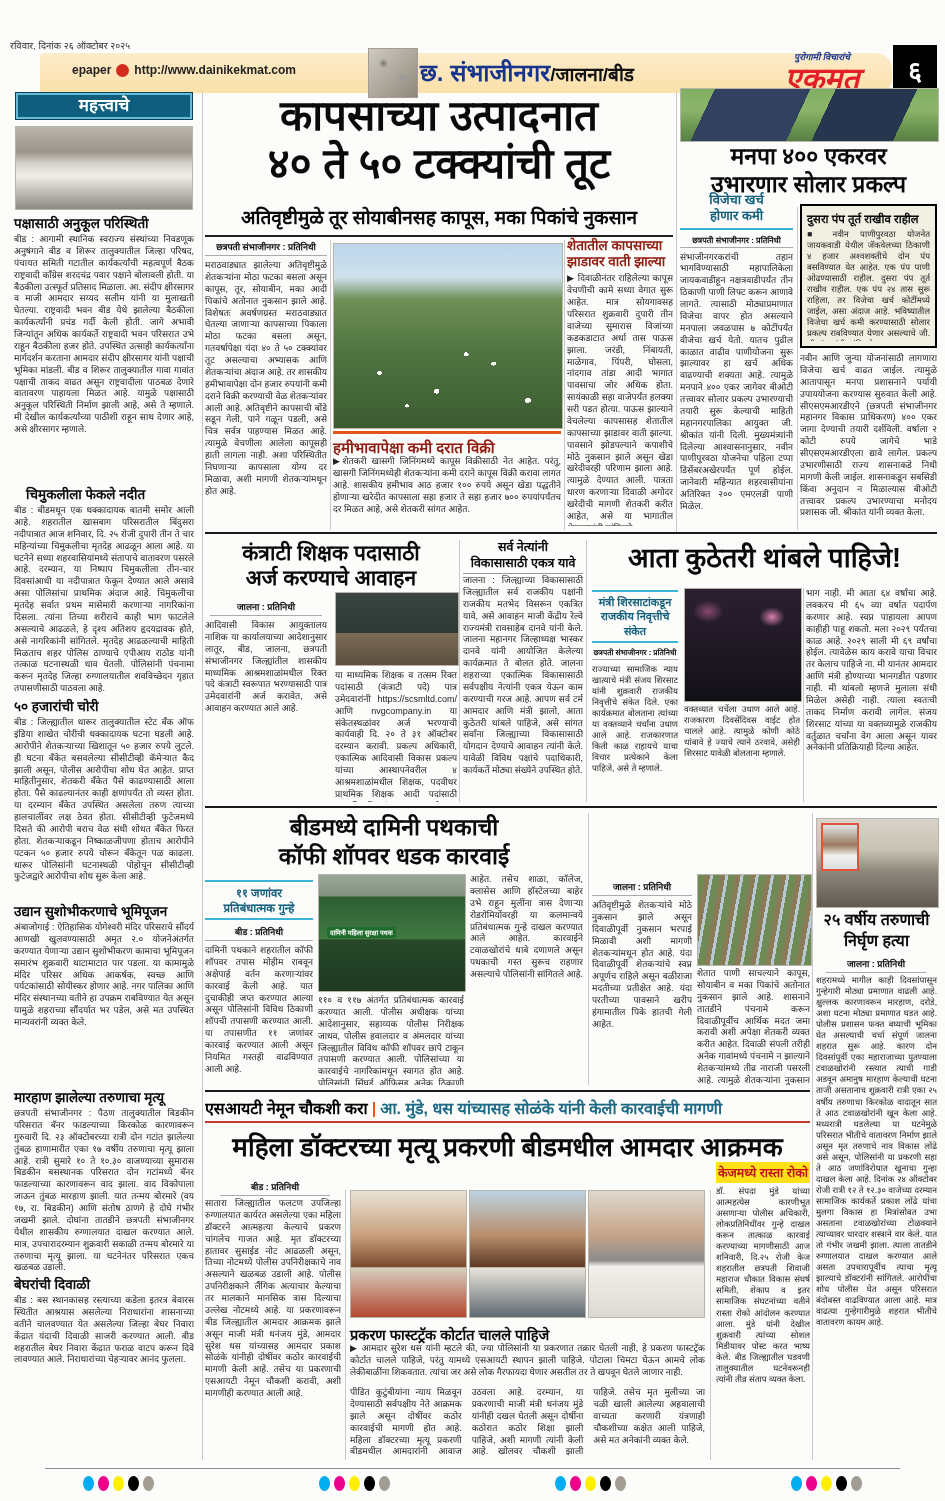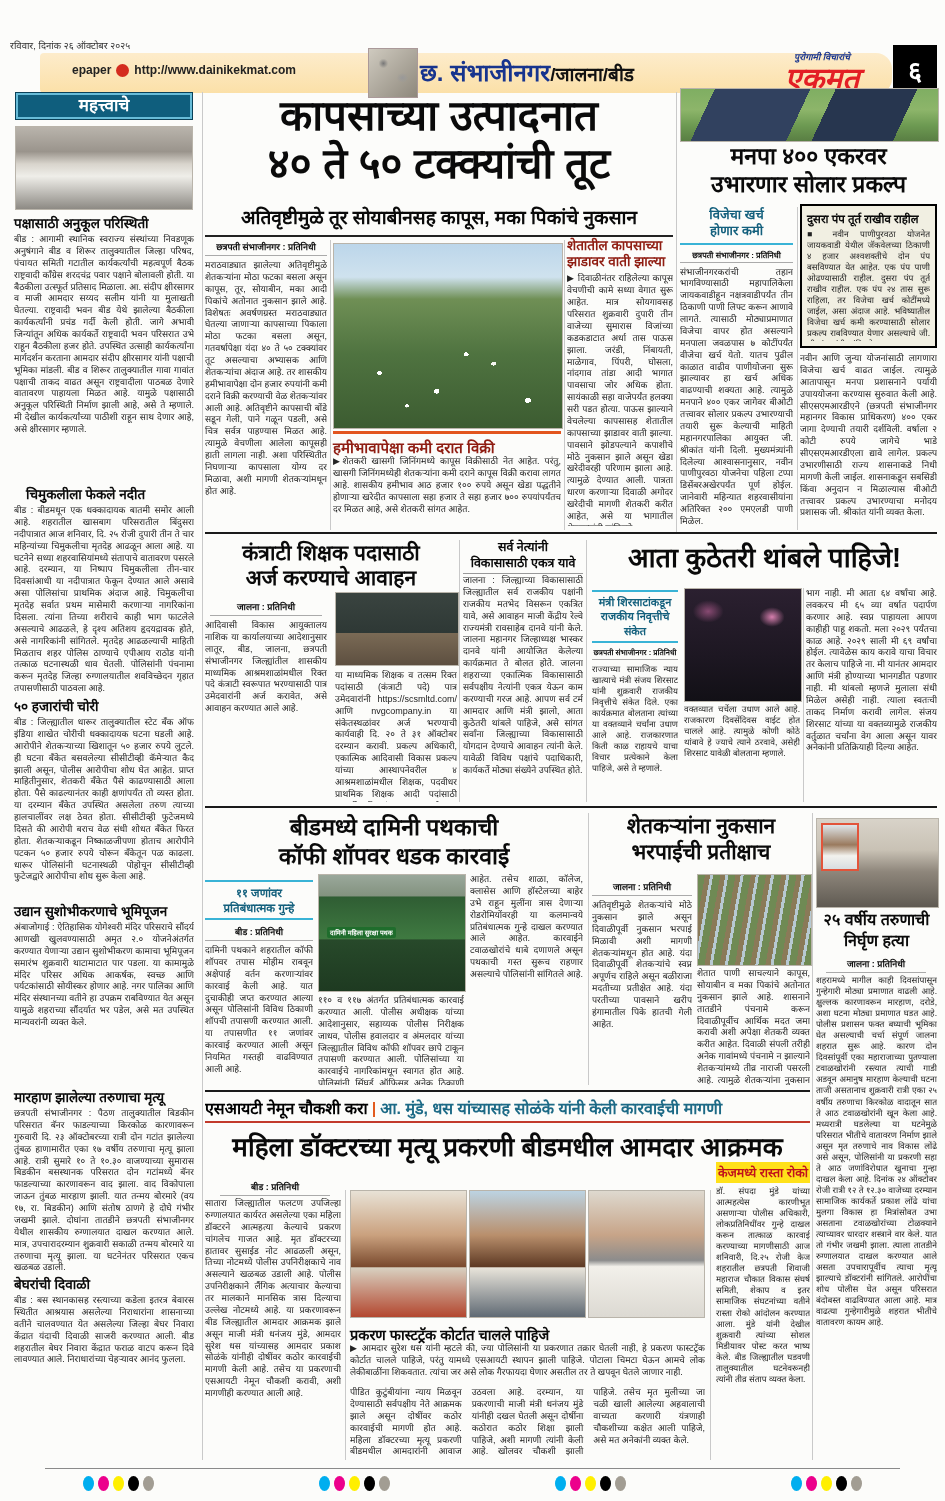--- a/index.html
+++ b/index.html
@@ -130,21 +130,21 @@
   <div class="abs rule-gray" style="left:330px;top:240px;width:1px;height:290px;"></div>
   <div class="abs rule-gray" style="left:564px;top:240px;width:1px;height:290px;"></div>
   <div class="abs rule-gray" style="left:676px;top:92px;width:1px;height:440px;"></div>
   <div class="abs rule-gray" style="left:202px;top:92px;width:1px;height:1368px;"></div>
 
   <div class="abs photo ph-solar" style="left:680px;top:88px;width:257px;height:52px;"></div>
   <div class="abs center" style="left:680px;top:143px;width:257px;">
     <div class="hl" style="font-size:23px;line-height:1.2;">मनपा ४०० एकरवर</div>
     <div class="hl" style="font-size:23px;line-height:1.2;">उभारणार सोलार प्रकल्प</div>
   </div>
-  <div class="abs" style="left:680px;top:207px;width:113px;">
+  <div class="abs" style="left:680px;top:192px;width:113px;">
     <div style="color:#14607d;font-weight:bold;font-size:13px;text-align:center;line-height:1.25;">विजेचा खर्च</div>
     <div style="color:#14607d;font-weight:bold;font-size:13px;text-align:center;line-height:1.25;border-bottom:2px solid #39b3d6;padding-bottom:3px;margin-bottom:4px;">होणार कमी</div>
     <div class="dateline" style="font-size:8px;">छत्रपती संभाजीनगर : प्रतिनिधी</div>
     <div class="bt" style="height:258px;">संभाजीनगरकरांची तहान भागविण्यासाठी महापालिकेला जायकवाडीहून नक्षत्रवाडीपर्यंत तीन ठिकाणी पाणी लिफ्ट करून आणावे लागते. त्यासाठी मोठ्याप्रमाणात विजेचा वापर होत असल्याने मनपाला जवळपास ७ कोटींपर्यंत वीजेचा खर्च येतो. यातच पुढील काळात वाढीव पाणीयोजना सुरू झाल्यावर हा खर्च अधिक वाढण्याची शक्यता आहे. त्यामुळे मनपाने ४०० एकर जागेवर बीओटी तत्त्वावर सोलार प्रकल्प उभारण्याची तयारी सुरू केल्याची माहिती महानगरपालिका आयुक्त जी. श्रीकांत यांनी दिली. मुख्यमंत्र्यांनी दिलेल्या आश्वासनानुसार, नवीन पाणीपुरवठा योजनेचा पहिला टप्पा डिसेंबरअखेरपर्यंत पूर्ण होईल. जानेवारी महिन्यात शहरवासीयांना अतिरिक्त २०० एमएलडी पाणी मिळेल.</div>
   </div>
   <div class="abs" style="left:800px;top:204px;width:137px;">
     <div class="boxshade">
       <div class="hl" style="font-size:11.5px;margin-bottom:3px;">दुसरा पंप तूर्त राखीव राहील</div>
       <div class="bt-s" style="height:112px;">■ नवीन पाणीपुरवठा योजनेत जायकवाडी येथील जॅकवेलच्या ठिकाणी ४ हजार अश्वशक्तीचे दोन पंप बसविण्यात येत आहेत. एक पंप पाणी ओढण्यासाठी राहील. दुसरा पंप तूर्त राखीव राहील. एक पंप २४ तास सुरू राहिला, तर विजेचा खर्च कोटींमध्ये जाईल, असा अंदाज आहे. भविष्यातील विजेचा खर्च कमी करण्यासाठी सोलार प्रकल्प राबविण्यात येणार असल्याचे जी. श्रीकांत यांनी सांगितले</div>
     </div>
@@ -196,24 +196,20 @@
     <div class="dateline" style="margin-top:5px;">बीड : प्रतिनिधी</div>
     <div class="bt" style="height:134px;">दामिनी पथकाने शहरातील कॉफी शॉपवर तपास मोहीम राबवून अक्षेपार्ह वर्तन करणाऱ्यांवर कारवाई केली आहे. यात दुचाकीही जप्त करण्यात आल्या असून पोलिसांनी विविध ठिकाणी शॉपची तपासणी करण्यात आली. या तपासणीत ११ जणांवर कारवाई करण्यात आली असून नियमित गस्तही वाढविण्यात आली आहे.</div>
   </div>
   <div class="abs photo ph-car" style="left:318px;top:874px;width:146px;height:116px;">
     <div style="margin-top:52px;margin-left:8px;background:#1f6d2c;color:#fff;display:inline-block;font-size:6.5px;font-weight:bold;padding:1px 3px;border-radius:2px;">दामिनी महिला सुरक्षा पथक</div>
   </div>
   <div class="abs bt" style="left:470px;top:874px;width:113px;height:211px;">आहेत. तसेच शाळा, कॉलेज, क्लासेस आणि हॉस्टेलच्या बाहेर उभे राहून मुलींना त्रास देणाऱ्या रोडरोमियोंवरही या कलमान्वये प्रतिबंधात्मक गुन्हे दाखल करण्यात आले आहेत. कारवाईने टवाळखोरांचे धाबे दणाणले असून पथकाची गस्त सुरूच राहणार असल्याचे पोलिसांनी सांगितले आहे.</div>
   <div class="abs bt" style="left:318px;top:995px;width:146px;height:90px;">११० व ११७ अंतर्गत प्रतिबंधात्मक कारवाई करण्यात आली. पोलीस अधीक्षक यांच्या आदेशानुसार, सहाय्यक पोलीस निरीक्षक जाधव, पोलीस हवालदार व अंमलदार यांच्या जिल्ह्यातील विविध कॉफी शॉपवर छापे टाकून तपासणी करण्यात आली. पोलिसांच्या या कारवाईचे नागरिकांमधून स्वागत होत आहे. पोलिसांनी सिंघर्ड ऑफिसह अनेक ठिकाणी भेटी दिल्या.</div>
   <div class="abs rule-gray" style="left:588px;top:813px;width:1px;height:272px;"></div>
 
-  <div class="abs center" style="left:592px;top:813px;width:218px;">
-    <div class="hl" style="font-size:21px;line-height:1.25;">शेतकऱ्यांना नुकसान</div>
-    <div class="hl" style="font-size:21px;line-height:1.25;">भरपाईची प्रतीक्षाच</div>
-  </div>
   <div class="abs" style="left:592px;top:880px;width:100px;">
     <div class="dateline">जालना : प्रतिनिधी</div>
     <div class="bt" style="height:185px;">अतिवृष्टीमुळे शेतकऱ्यांचे मोठे नुकसान झाले असून दिवाळीपूर्वी नुकसान भरपाई मिळावी अशी मागणी शेतकऱ्यांमधून होत आहे. यंदा दिवाळीपूर्वी शेतकऱ्यांचे स्वप्न अपूर्णच राहिले असून बळीराजा मदतीच्या प्रतीक्षेत आहे. यंदा परतीच्या पावसाने खरीप हंगामातील पिके हातची गेली आहेत.</div>
   </div>
   <div class="abs photo ph-field" style="left:697px;top:874px;width:113px;height:90px;"></div>
   <div class="abs bt" style="left:697px;top:968px;width:113px;height:117px;">शेतात पाणी साचल्याने कापूस, सोयाबीन व मका पिकांचे अतोनात नुकसान झाले आहे. शासनाने तातडीने पंचनामे करून दिवाळीपूर्वीच आर्थिक मदत जमा करावी अशी अपेक्षा शेतकरी व्यक्त करीत आहेत. दिवाळी संपली तरीही अनेक गावांमध्ये पंचनामे न झाल्याने शेतकऱ्यांमध्ये तीव्र नाराजी पसरली आहे. त्यामुळे शेतकऱ्यांना नुकसान भरपाईची प्रतीक्षाच करावी लागत आहे.</div>
   <div class="abs rule-gray" style="left:812px;top:813px;width:1px;height:647px;"></div>
 
   <div class="abs photo ph-street" style="left:816px;top:818px;width:121px;height:88px;">
     <div style="width:34px;height:44px;margin:4px;background:linear-gradient(180deg,#dfe6ea 0%,#9a7a5e 45%,#f2f2ee 70%,#d8dde0 100%);border:2px solid #e2543a;"></div>

